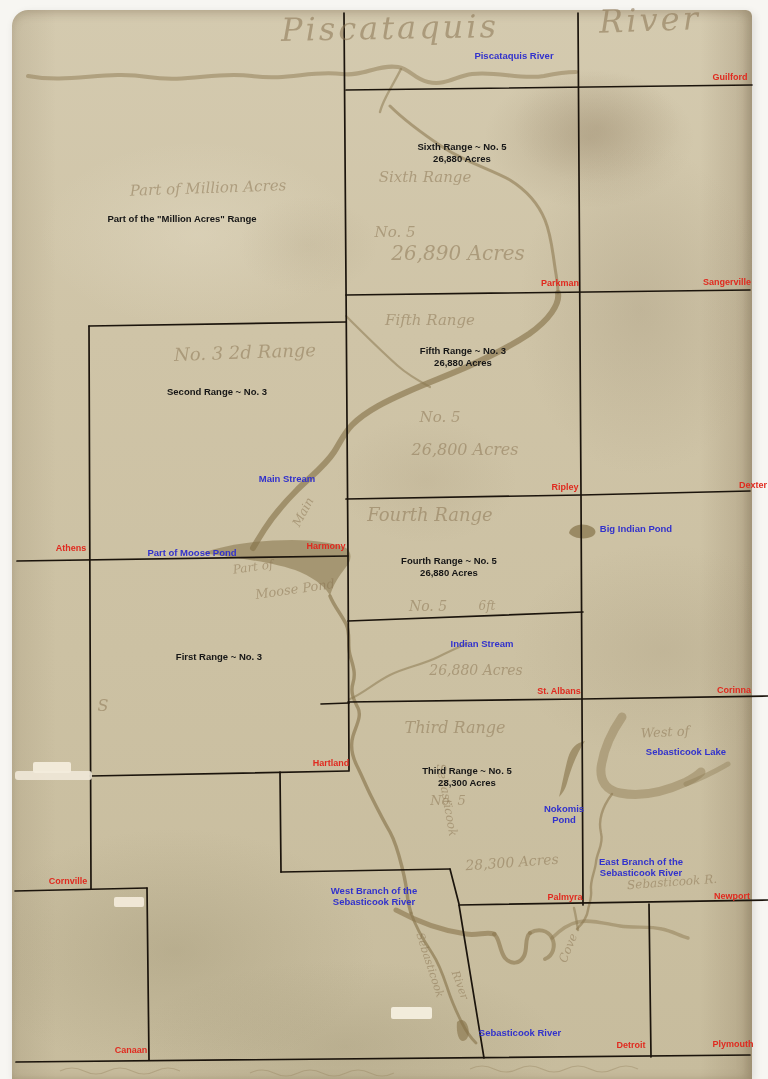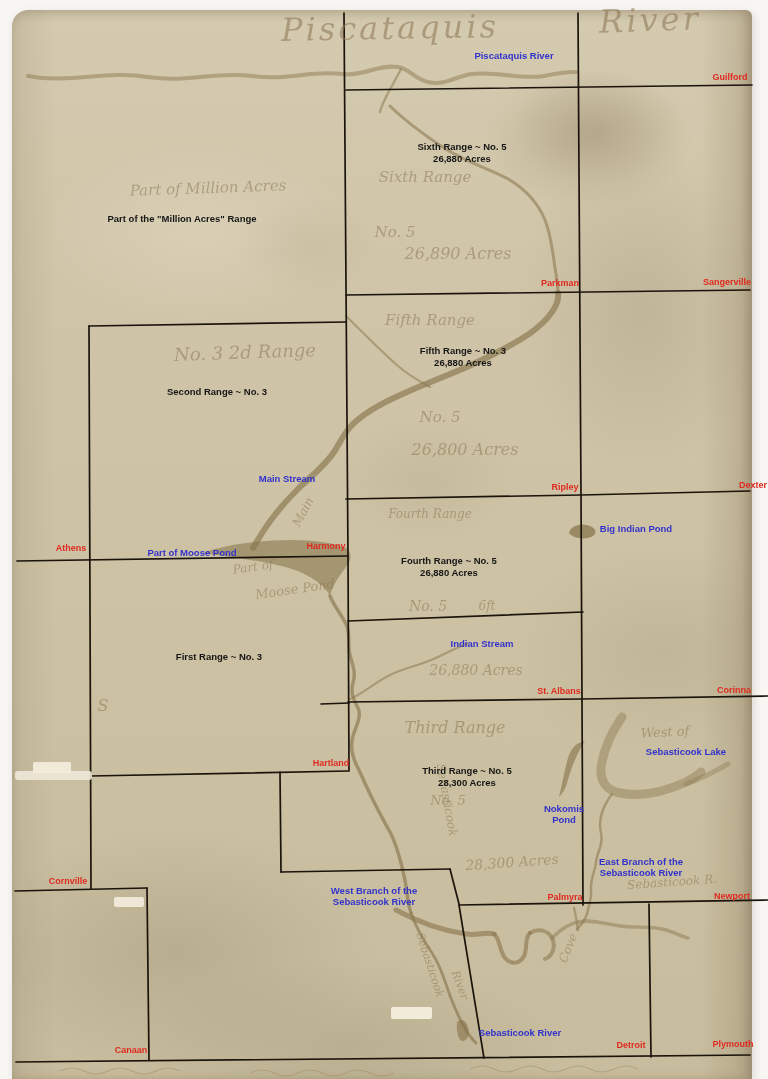--- a/index.html
+++ b/index.html
@@ -115,26 +115,26 @@
       <path d="M 250 1073 q 12 -6 24 0 q 12 6 24 0 q 12 -6 24 0 q 12 6 24 0 q 12 -6 24 0 q 12 6 24 0"></path>
       <path d="M 470 1069 q 12 -6 24 0 q 12 6 24 0 q 12 -6 24 0 q 12 6 24 0 q 12 -6 24 0 q 12 6 24 0 q 12 -6 24 0"></path>
     </g>
   </svg>
 
   <div class="script big" style="left:390px;top:28px;transform:translate(-50%,-50%) rotate(-1deg);">Piscataquis</div>
   <div class="script big" style="left:650px;top:20px;transform:translate(-50%,-50%) rotate(-2deg);">River</div>
   <div class="script" style="left:208px;top:188px;font-size:15px;transform:translate(-50%,-50%) rotate(-2deg);">Part of Million Acres</div>
   <div class="script" style="left:425px;top:177px;font-size:15px;">Sixth Range</div>
   <div class="script" style="left:395px;top:232px;font-size:15px;">No. 5</div>
-  <div class="script" style="left:458px;top:253px;font-size:16px;">26,890 Acres</div>
+  <div class="script" style="left:458px;top:253px;font-size:20px;">26,890 Acres</div>
   <div class="script" style="left:245px;top:352px;font-size:18px;transform:translate(-50%,-50%) rotate(-2deg);">No. 3  2d Range</div>
   <div class="script" style="left:430px;top:320px;font-size:15px;">Fifth Range</div>
   <div class="script" style="left:440px;top:417px;font-size:15px;">No. 5</div>
   <div class="script" style="left:465px;top:449px;font-size:16px;">26,800 Acres</div>
-  <div class="script" style="left:430px;top:514px;font-size:12px;">Fourth Range</div>
+  <div class="script" style="left:430px;top:514px;font-size:18px;">Fourth Range</div>
   <div class="script" style="left:428px;top:606px;font-size:14px;">No. 5</div>
   <div class="script" style="left:487px;top:606px;font-size:12px;">6ft</div>
   <div class="script" style="left:476px;top:670px;font-size:14px;">26,880 Acres</div>
   <div class="script" style="left:253px;top:567px;font-size:12px;transform:translate(-50%,-50%) rotate(-8deg);">Part of</div>
   <div class="script" style="left:295px;top:589px;font-size:13px;transform:translate(-50%,-50%) rotate(-8deg);">Moose Pond</div>
   <div class="script" style="left:303px;top:512px;font-size:12px;transform:translate(-50%,-50%) rotate(-62deg);">Main</div>
   <div class="script" style="left:455px;top:727px;font-size:16px;">Third Range</div>
   <div class="script" style="left:448px;top:800px;font-size:13px;">No. 5</div>
   <div class="script" style="left:512px;top:862px;font-size:14px;transform:translate(-50%,-50%) rotate(-4deg);">28,300 Acres</div>
   <div class="script" style="left:665px;top:732px;font-size:13px;transform:translate(-50%,-50%) rotate(-3deg);">West of</div>

